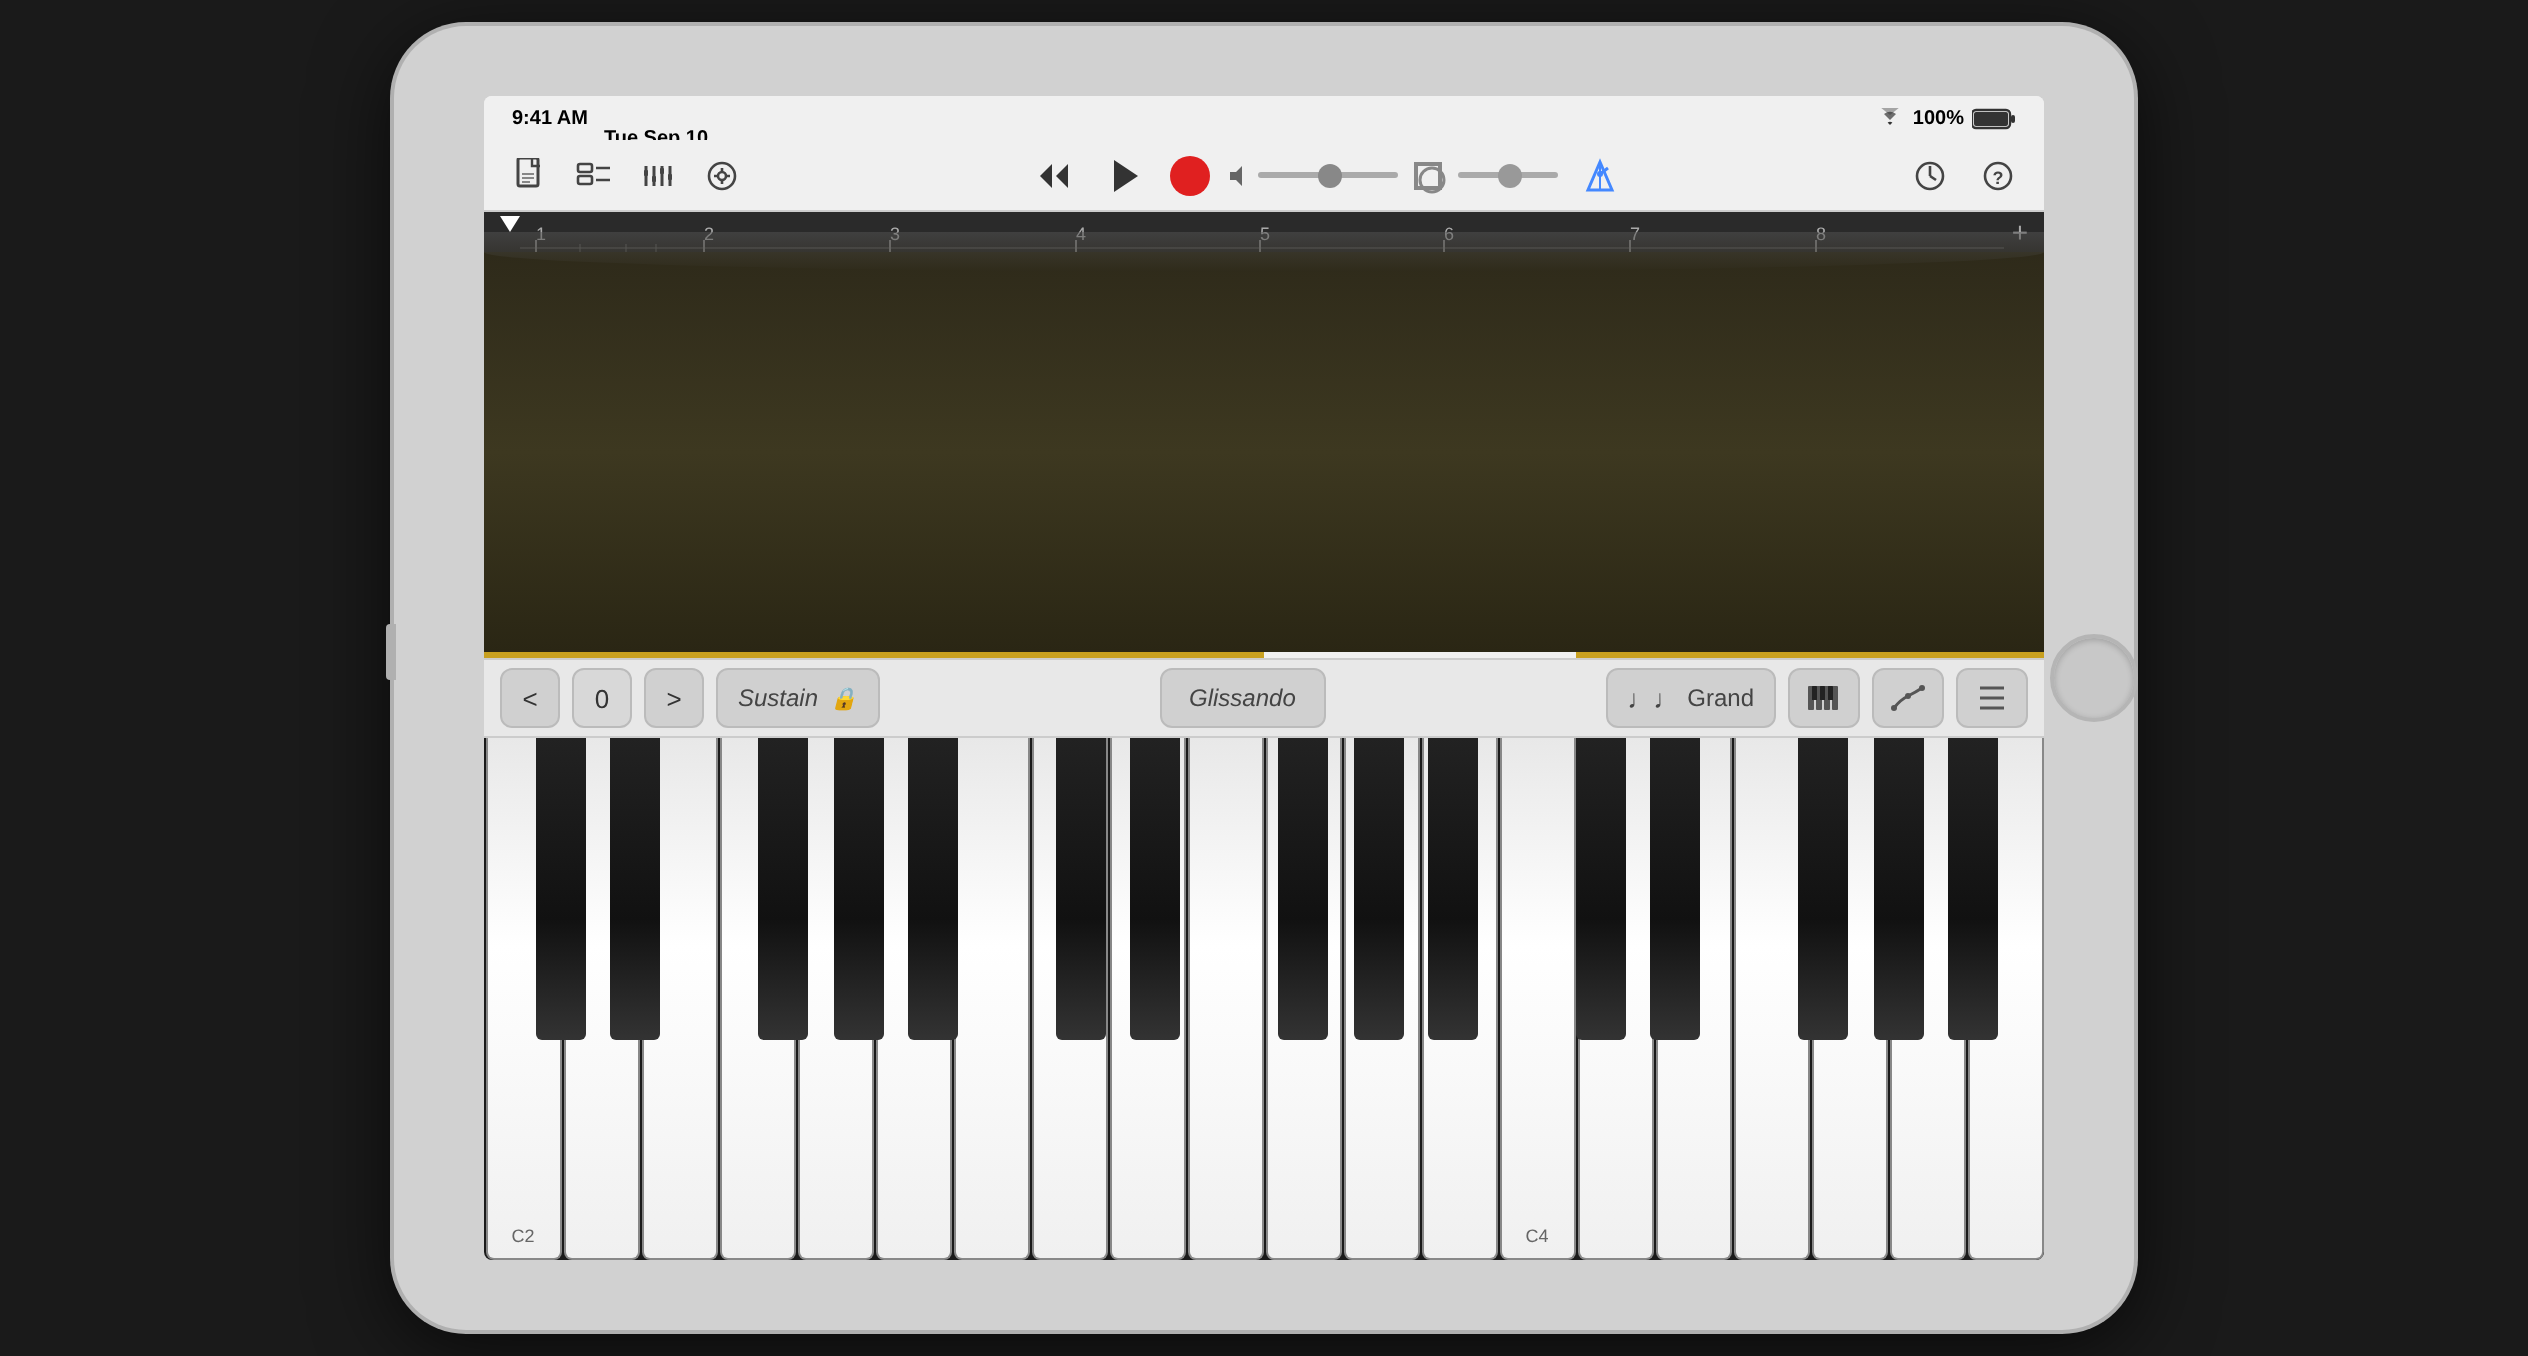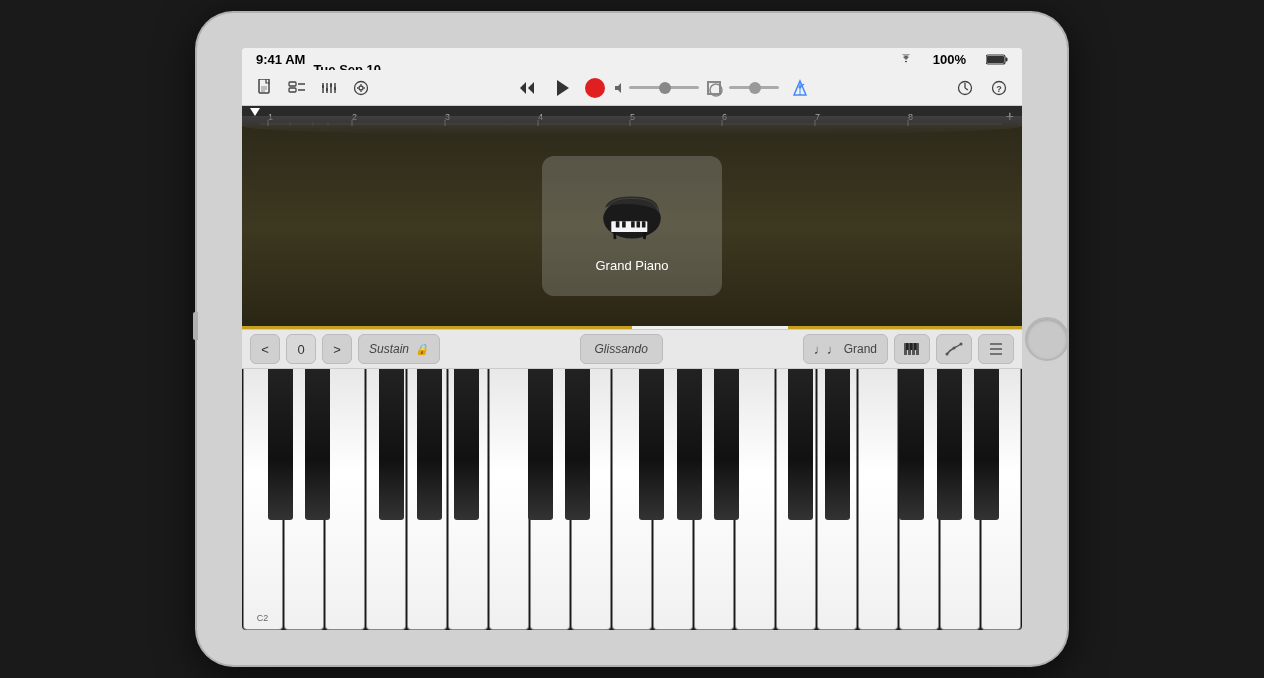--- a/index.html
+++ b/index.html
@@ -65,34 +65,34 @@
     }
 
     
     .status-bar {
       background: #f0f0f0;
       height: 22px;
       display: flex;
       align-items: center;
       justify-content: space-between;
       padding: 0 14px;
-      font-size: 13px;
+      font-size: 10px;
       font-weight: 600;
       color: #000;
     }
 
     .status-bar-left {
       display: flex;
       gap: 4px;
       align-items: center;
     }
 
     .status-bar-right {
       display: flex;
-      gap: 20px;
+      gap: 4px;
       align-items: center;
       text-align: right;
     }
 
     
     .toolbar {
       background: #f0f0f0;
       height: 36px;
       display: flex;
       align-items: center;
@@ -620,48 +620,20 @@
           <line x1="68" y1="16" x2="68" y2="20" stroke="#666" stroke-width="0.5"></line>
         </svg>
       </div>
       <div class="timeline-add">+</div>
     </div>
 
     <div class="instrument-display">
 
       <div style="position:absolute;top:-10px;left:0;right:0;height:20px;background:linear-gradient(to bottom, #555 0%, #2e2a1a 100%);border-radius:0 0 50% 50%;opacity:0.5;"></div>
 
-      <div class="instrument-card">
-
-        <div class="instrument-icon">
-          <svg class="piano-svg" viewBox="0 0 80 66" xmlns="http://www.w3.org/2000/svg">
-
-            <g transform="translate(5, 5)">
-
-              <ellipse cx="35" cy="32" rx="32" ry="22" fill="#1a1a1a"></ellipse>
-
-              <path d="M5,20 Q10,5 45,8 Q65,10 65,25 Q60,18 35,16 Q15,15 5,20" fill="#2a2a2a"></path>
-
-              <path d="M8,19 Q14,7 44,10 Q62,12 64,24" fill="none" stroke="#444" stroke-width="1"></path>
-
-              <rect x="12" y="35" width="40" height="12" rx="1" fill="#f5f5f5"></rect>
-
-              <rect x="17" y="35" width="4" height="7" rx="0.5" fill="#1a1a1a"></rect>
-              <rect x="24" y="35" width="4" height="7" rx="0.5" fill="#1a1a1a"></rect>
-              <rect x="34" y="35" width="4" height="7" rx="0.5" fill="#1a1a1a"></rect>
-              <rect x="40" y="35" width="4" height="7" rx="0.5" fill="#1a1a1a"></rect>
-              <rect x="46" y="35" width="4" height="7" rx="0.5" fill="#1a1a1a"></rect>
-
-              <rect x="14" y="47" width="3" height="8" rx="1" fill="#111" transform="rotate(-5, 14, 47)"></rect>
-              <rect x="48" y="47" width="3" height="8" rx="1" fill="#111" transform="rotate(5, 50, 47)"></rect>
-            </g>
-          </svg>
-        </div>
-        <span class="instrument-name">Grand Piano</span>
-      </div>
     </div>
 
     <div class="progress-bar-container">
       <div class="progress-bar-left"></div>
       <div class="progress-bar-right"></div>
     </div>
 
     <div class="controls-row">
 
       <div class="ctrl-btn">&lt;</div>
@@ -729,20 +701,23 @@
           <div class="white-key"></div>
           <div class="white-key"></div>
           <div class="white-key"></div>
           <div class="white-key"></div>
           <div class="white-key"></div>
           <div class="white-key"></div>
           <div class="white-key"></div>
           <div class="white-key"></div>
           <div class="white-key"></div>
           <div class="white-key"></div>
+          <div class="white-key">
+            <span class="key-label">C4</span>
+          </div>
           <div class="white-key"></div>
           <div class="white-key"></div>
           <div class="white-key"></div>
           <div class="white-key"></div>
           <div class="white-key"></div>
           <div class="white-key"></div>
           <div class="black-keys">
             <div class="black-key" style="left: 3.33333%;"></div>
             <div class="black-key" style="left: 8.09524%;"></div>
             <div class="black-key" style="left: 17.619%;"></div>

